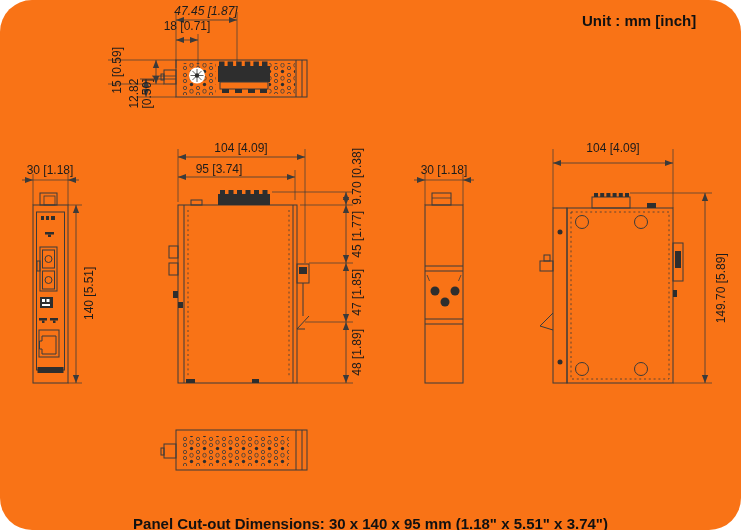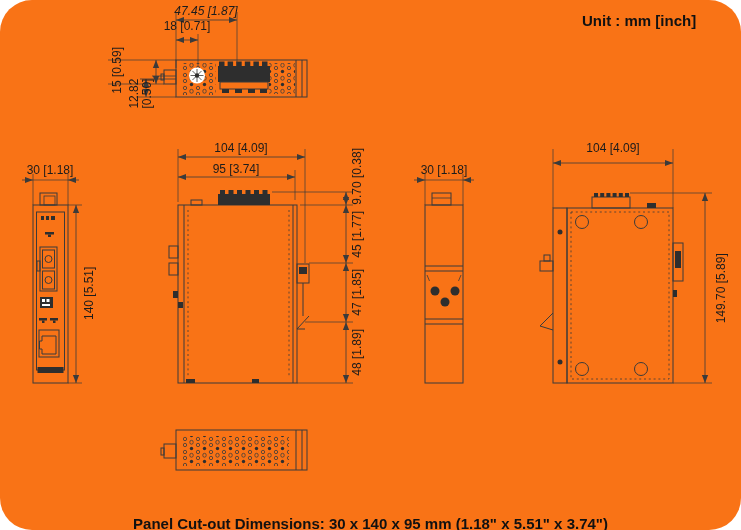--- a/index.html
+++ b/index.html
@@ -259,21 +259,21 @@
 
 <div class="lbl" style="left:170px;top:5px;width:72px;font-style:italic;">47.45 [1.87]</div>
 <div class="lbl" style="left:161px;top:20px;width:52px;">18 [0.71]</div>
 <div class="lblv" style="left:89px;top:64px;width:56px;">15 [0.59]</div>
 <div class="lblv wrap" style="left:123px;top:81px;width:36px;">12.82 [0.50]</div>
 
 <div class="lbl" style="left:18px;top:164px;width:64px;">30 [1.18]</div>
 <div class="lblv" style="left:54px;top:287px;width:70px;">140 [5.51]</div>
 
 <div class="lbl" style="left:203px;top:142px;width:76px;">104 [4.09]</div>
-<div class="lbl" style="left:199px;top:163px;width:74px;">95 [3.74]</div>
+<div class="lbl" style="left:182px;top:163px;width:74px;">95 [3.74]</div>
 <div class="lblv" style="left:324px;top:170px;width:66px;">9.70 [0.38]</div>
 <div class="lblv" style="left:328px;top:228px;width:58px;">45 [1.77]</div>
 <div class="lblv" style="left:328px;top:286px;width:58px;">47 [1.85]</div>
 <div class="lblv" style="left:328px;top:346px;width:58px;">48 [1.89]</div>
 
 <div class="lbl" style="left:412px;top:164px;width:64px;">30 [1.18]</div>
 
 <div class="lbl" style="left:575px;top:142px;width:76px;">104 [4.09]</div>
 <div class="lblv" style="left:679px;top:282px;width:84px;">149.70 [5.89]</div>
 

